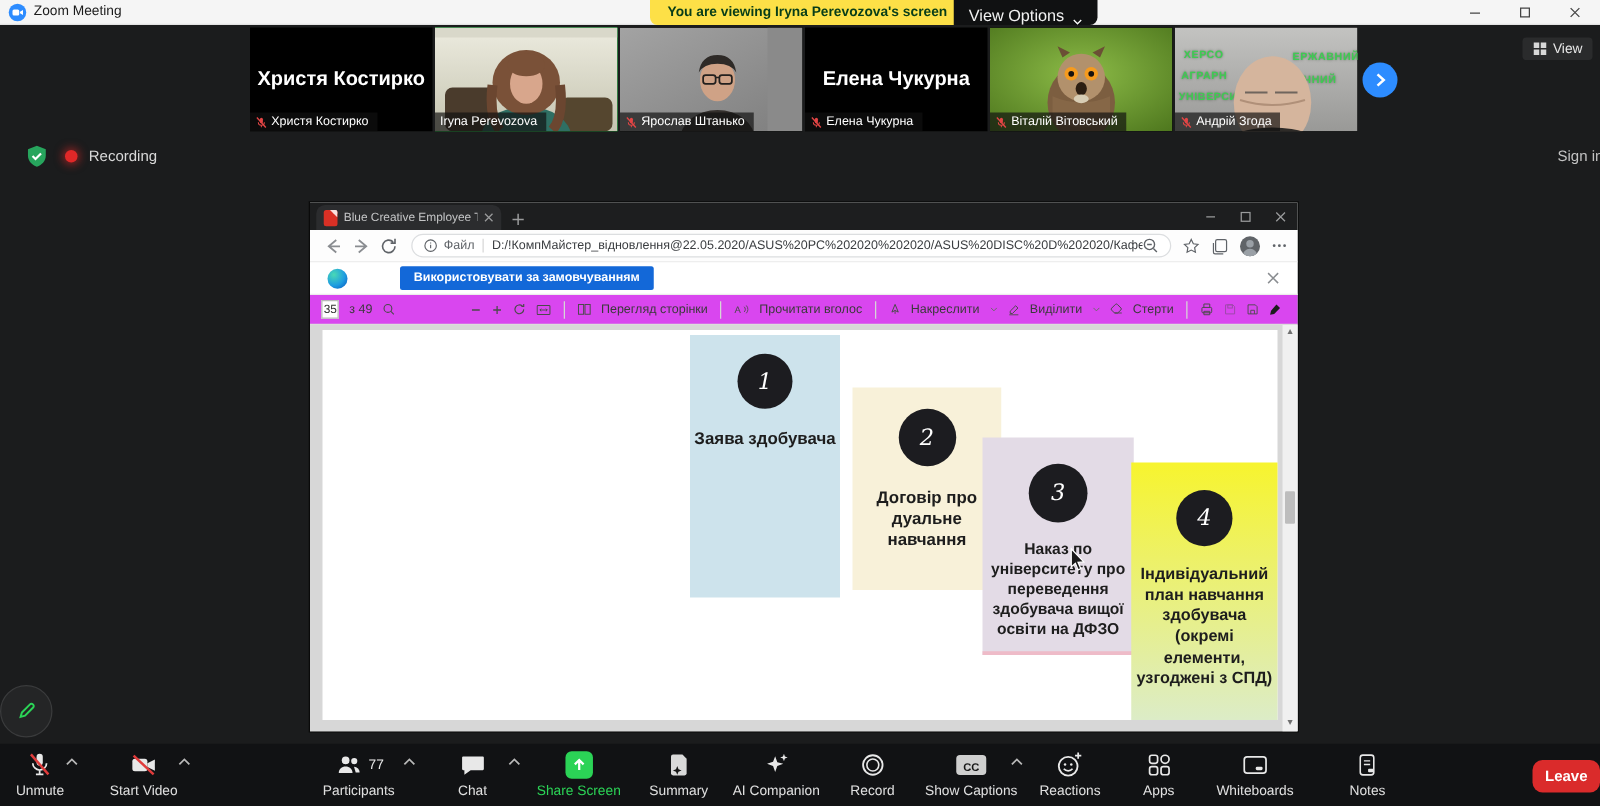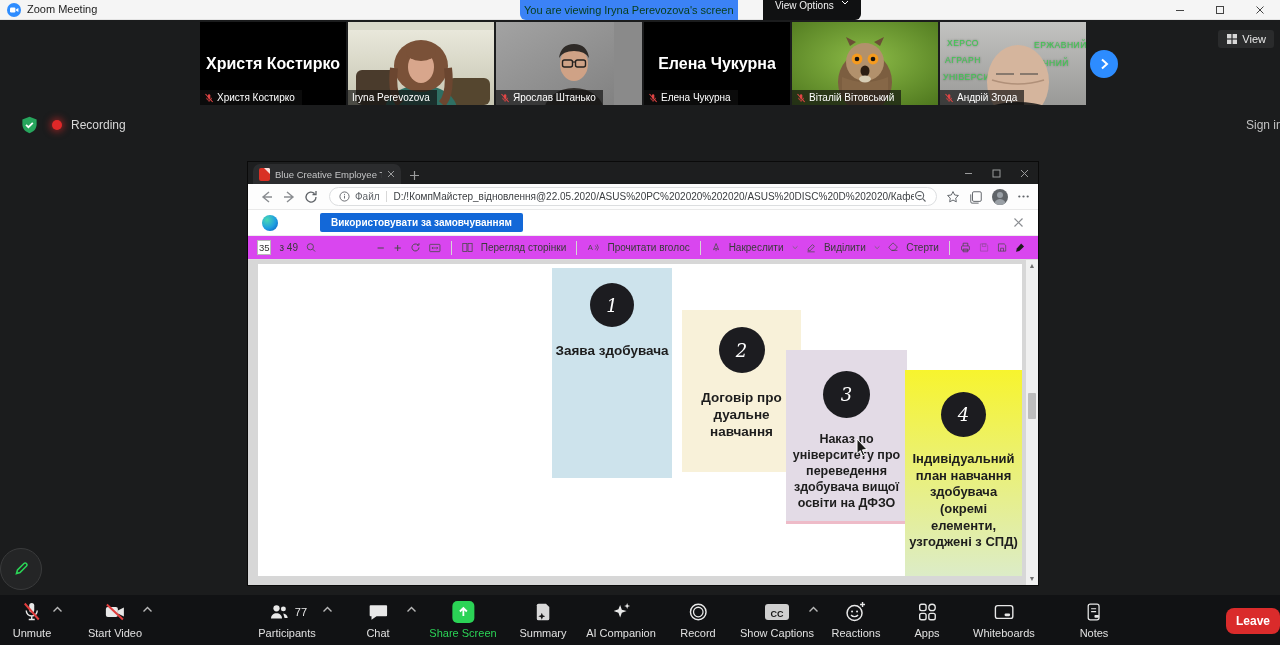--- a/index.html
+++ b/index.html
@@ -5,34 +5,34 @@
   * { margin:0; padding:0; box-sizing:border-box; }
   html,body { width:1280px; height:645px; overflow:hidden; }
   body { background:#1b1c1d; font-family:"Liberation Sans",sans-serif; position:relative; }
   .stage { position:absolute; inset:0; width:1280px; height:612px; }
 
   
   .titlebar { position:absolute; top:0; left:0; width:1280px; height:20px; background:#f5f5f5; border-bottom:1px solid #e3e3e3; }
   .zoom-app-icon { position:absolute; left:7px; top:3px; width:14px; height:14px; border-radius:50%; background:#2d8cff; }
   .zoom-app-icon svg { position:absolute; inset:0; }
   .app-title { position:absolute; left:27px; top:3px; font-size:11px; color:#1c1c1c; }
-  .viewing-banner { position:absolute; left:520px; top:0; height:20px; background:#3b82f6; color:#073d18; font-weight:normal; font-size:11px; display:flex; align-items:center; padding:0 4px; border-radius:0 0 0 6px; }
-  .view-options { position:absolute; left:763px; top:0; height:20px; background:#101112; color:#f2f2f2; font-size:10px; display:flex; gap:7px; align-items:flex-start; padding:0 12px; border-radius:0 0 6px 0; cursor:pointer; }
+  .viewing-banner { position:absolute; left:520px; top:0; height:20px; background:#fde047; color:#073d18; font-weight:bold; font-size:11px; display:flex; align-items:center; padding:0 14px; border-radius:0 0 0 6px; }
+  .view-options { position:absolute; left:763px; top:0; height:20px; background:#101112; color:#f2f2f2; font-size:13px; display:flex; gap:7px; align-items:flex-end; padding:0 12px; border-radius:0 0 6px 0; cursor:pointer; }
   .win-controls { position:absolute; right:0; top:0; height:20px; display:flex; }
   .win-btn { width:40px; height:20px; display:flex; align-items:center; justify-content:center; }
 
   
   .video-strip { position:absolute; left:200px; top:22px; display:flex; gap:2px; }
   .tile { width:146px; height:83px; background:#000; position:relative; overflow:hidden; flex:none; }
   .tile.active { outline:2px solid #26d04c; outline-offset:-2px; }
   .tile-center-name { position:absolute; inset:0; display:flex; align-items:center; justify-content:center; color:#fff; font-weight:bold; font-size:16px; white-space:nowrap; }
   .name-tag { position:absolute; left:0; bottom:0; background:rgba(16,16,16,.68); color:#fff; font-size:10px; padding:2px 7px 2px 4px; display:flex; align-items:center; gap:3px; white-space:nowrap; max-width:146px; overflow:hidden; }
   .name-tag svg { flex:none; }
   .tilebg { position:absolute; inset:0; }
-  .vbg-txt { position:absolute; color:#3ecb52; font-weight:normal; font-size:8.5px; letter-spacing:.5px; text-shadow:0 0 2px rgba(0,40,0,.5);text-align:center; }
+  .vbg-txt { position:absolute; color:#3ecb52; font-weight:bold; font-size:8.5px; letter-spacing:.5px; text-shadow:0 0 2px rgba(0,40,0,.5);text-align:center; }
   .next-page-btn { position:absolute; left:1090px; top:50px; width:28px; height:28px; border-radius:50%; background:#2d8cff; display:flex; align-items:center; justify-content:center; cursor:pointer; }
   .view-btn { position:absolute; right:6px; top:30px; height:18px; background:#2a2b2c; border-radius:3px; color:#e8e8e8; font-size:11px; display:flex; align-items:center; gap:4px; padding:0 8px; }
 
   
   .shield { position:absolute; left:20px; top:115px; }
   .recording { position:absolute; left:52px; top:118px; display:flex; align-items:center; gap:9px; color:#d8d8d8; font-size:12px; }
   .rec-dot { width:10px; height:10px; border-radius:50%; background:#e02828; box-shadow:0 0 7px 2px rgba(224,40,40,.55); }
   .sign-in { position:absolute; left:1246px; top:118px; color:#c2c2c2; font-size:12px; white-space:nowrap; }
 
   

